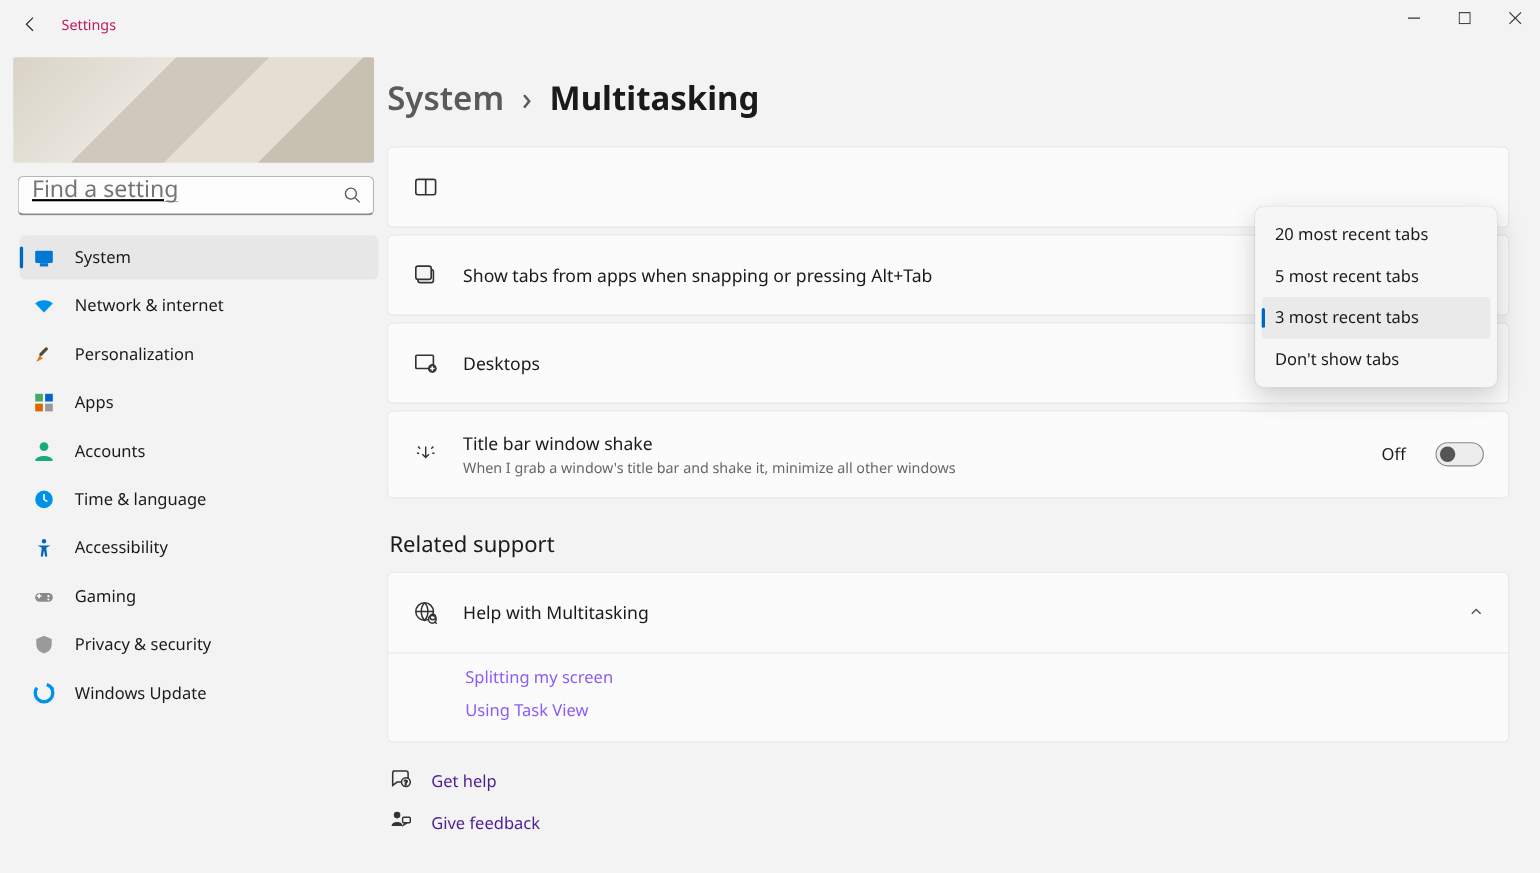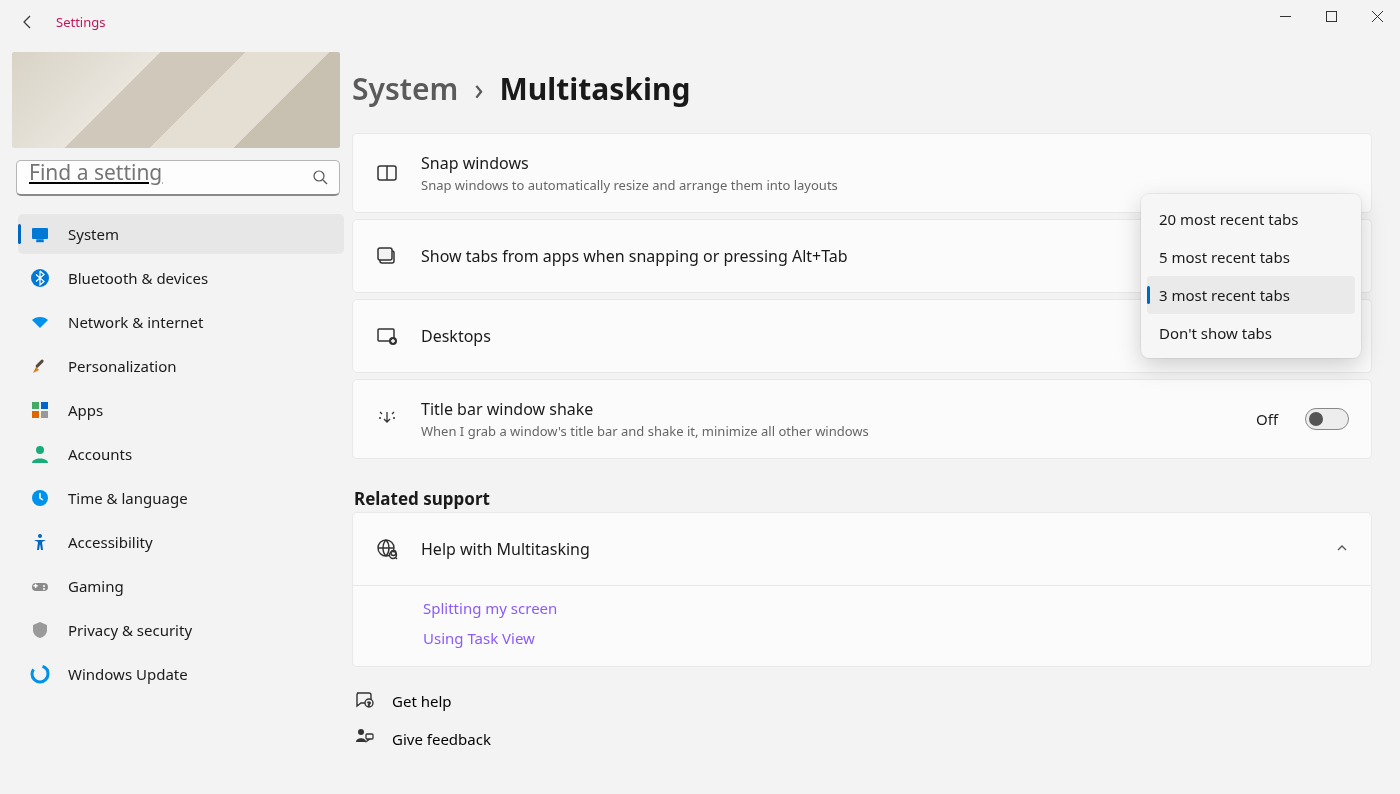--- a/index.html
+++ b/index.html
@@ -39,28 +39,28 @@
   .row-text { flex: 1; }
   .row-title { font-size: 16px; color: #1a1a1a; }
   .row-sub { font-size: 13px; color: #666; margin-top: 2px; }
   .chevron { color: #555; }
 
   .toggle-wrap { display: flex; align-items: center; gap: 27px; }
   .toggle-label { font-size: 15px; }
   .toggle { width: 44px; height: 22px; border: 1px solid #888; border-radius: 11px; background: #ededed; position: relative; }
   .toggle .knob { position: absolute; left: 3px; top: 3px; width: 14px; height: 14px; border-radius: 50%; background: #555; }
 
-  .section-heading { font-size: 17px; font-weight: 700; margin: 28px 0 2px 2px; }
+  .section-heading { font-size: 20px; font-weight: 400; margin: 28px 0 12px 2px; }
 
   .help-links { padding: 12px 22px 18px 70px; display: flex; flex-direction: column; gap: 10px; border-top: 1px solid #e8e8e8; }
   .help-link { color: #8b5cf6; font-size: 15px; }
 
   .footer-links { margin-top: 22px; display: flex; flex-direction: column; gap: 14px; padding-left: 2px; }
   .footer-link { display: flex; align-items: center; gap: 18px; font-size: 15px; }
-  .footer-link .lbl { color: #000000; }
+  .footer-link .lbl { color: #4c1d95; }
 
   
   .dropdown { position: absolute; right: 10px; top: -26px; width: 220px; background: #f6f6f6; border-radius: 8px; box-shadow: 0 8px 24px rgba(0,0,0,0.18), 0 0 0 1px rgba(0,0,0,0.05); padding: 6px; z-index: 10; }
   .dd-item { height: 38px; display: flex; align-items: center; padding: 0 12px; font-size: 15px; border-radius: 4px; position: relative; }
   .dd-item.selected { background: #eaeaea; }
   .dd-item.selected::before { content: ""; position: absolute; left: 0; top: 10px; bottom: 10px; width: 3px; background: #0067c0; border-radius: 2px; }
 
   
   .ic-blue { color: #0078d4; }
   .ic-gray { color: #7a7a7a; }
@@ -115,29 +115,20 @@
         <span class="nav-icon ic-blue">
           <svg width="20" height="20" viewBox="0 0 20 20" fill="none" stroke="currentColor" stroke-width="1.5">
               <rect x="2" y="4" width="16" height="11" rx="1" fill="#0078d4" stroke="none"></rect>
               <rect x="7" y="16" width="6" height="1.5" fill="#0078d4"></rect>
             </svg>
         </span>
         <span>System</span>
       </div>
       <div class="nav-item">
         <span class="nav-icon ic-blue">
-          <svg width="20" height="20" viewBox="0 0 20 20">
-              <circle cx="10" cy="10" r="9" fill="#0078d4"></circle>
-              <path d="M10 3 L14 6.5 L10 10 L14 13.5 L10 17 V3 M6 6.5 L14 13.5 M6 13.5 L14 6.5" stroke="#fff" stroke-width="1.2" fill="none"></path>
-            </svg>
-        </span>
-        <span>Bluetooth &amp; devices</span>
-      </div>
-      <div class="nav-item">
-        <span class="nav-icon ic-blue">
           <svg width="20" height="20" viewBox="0 0 20 20" fill="#0091ea">
               <path d="M10 16 L2 8 C6 4 14 4 18 8 Z"></path>
             </svg>
         </span>
         <span>Network &amp; internet</span>
       </div>
       <div class="nav-item">
         <span class="nav-icon">
           <svg width="20" height="20" viewBox="0 0 20 20">
               <path d="M3 17 L6 11 L9 14 Z" fill="#d87a16"></path>
@@ -222,24 +213,20 @@
       <span class="bc-current">Multitasking</span>
     </div>
 
     <div class="card">
       <div class="row">
         <div class="row-icon">
           <svg width="22" height="22" viewBox="0 0 22 22" fill="none" stroke="#333" stroke-width="1.5">
               <rect x="2" y="4" width="18" height="14" rx="2"></rect>
               <line x1="11" y1="4" x2="11" y2="18"></line>
             </svg>
-        </div>
-        <div class="row-text">
-          <div class="row-title">Snap windows</div>
-          <div class="row-sub">Snap windows to automatically resize and arrange them into layouts</div>
         </div>
       </div>
     </div>
 
     <div class="card" style="position:relative;">
       <div class="row">
         <div class="row-icon">
           <svg width="22" height="22" viewBox="0 0 22 22" fill="none" stroke="#333" stroke-width="1.5">
               <rect x="4" y="6" width="14" height="12" rx="2"></rect>
               <rect x="2" y="3" width="14" height="12" rx="2" fill="#f3f3f3"></rect>

